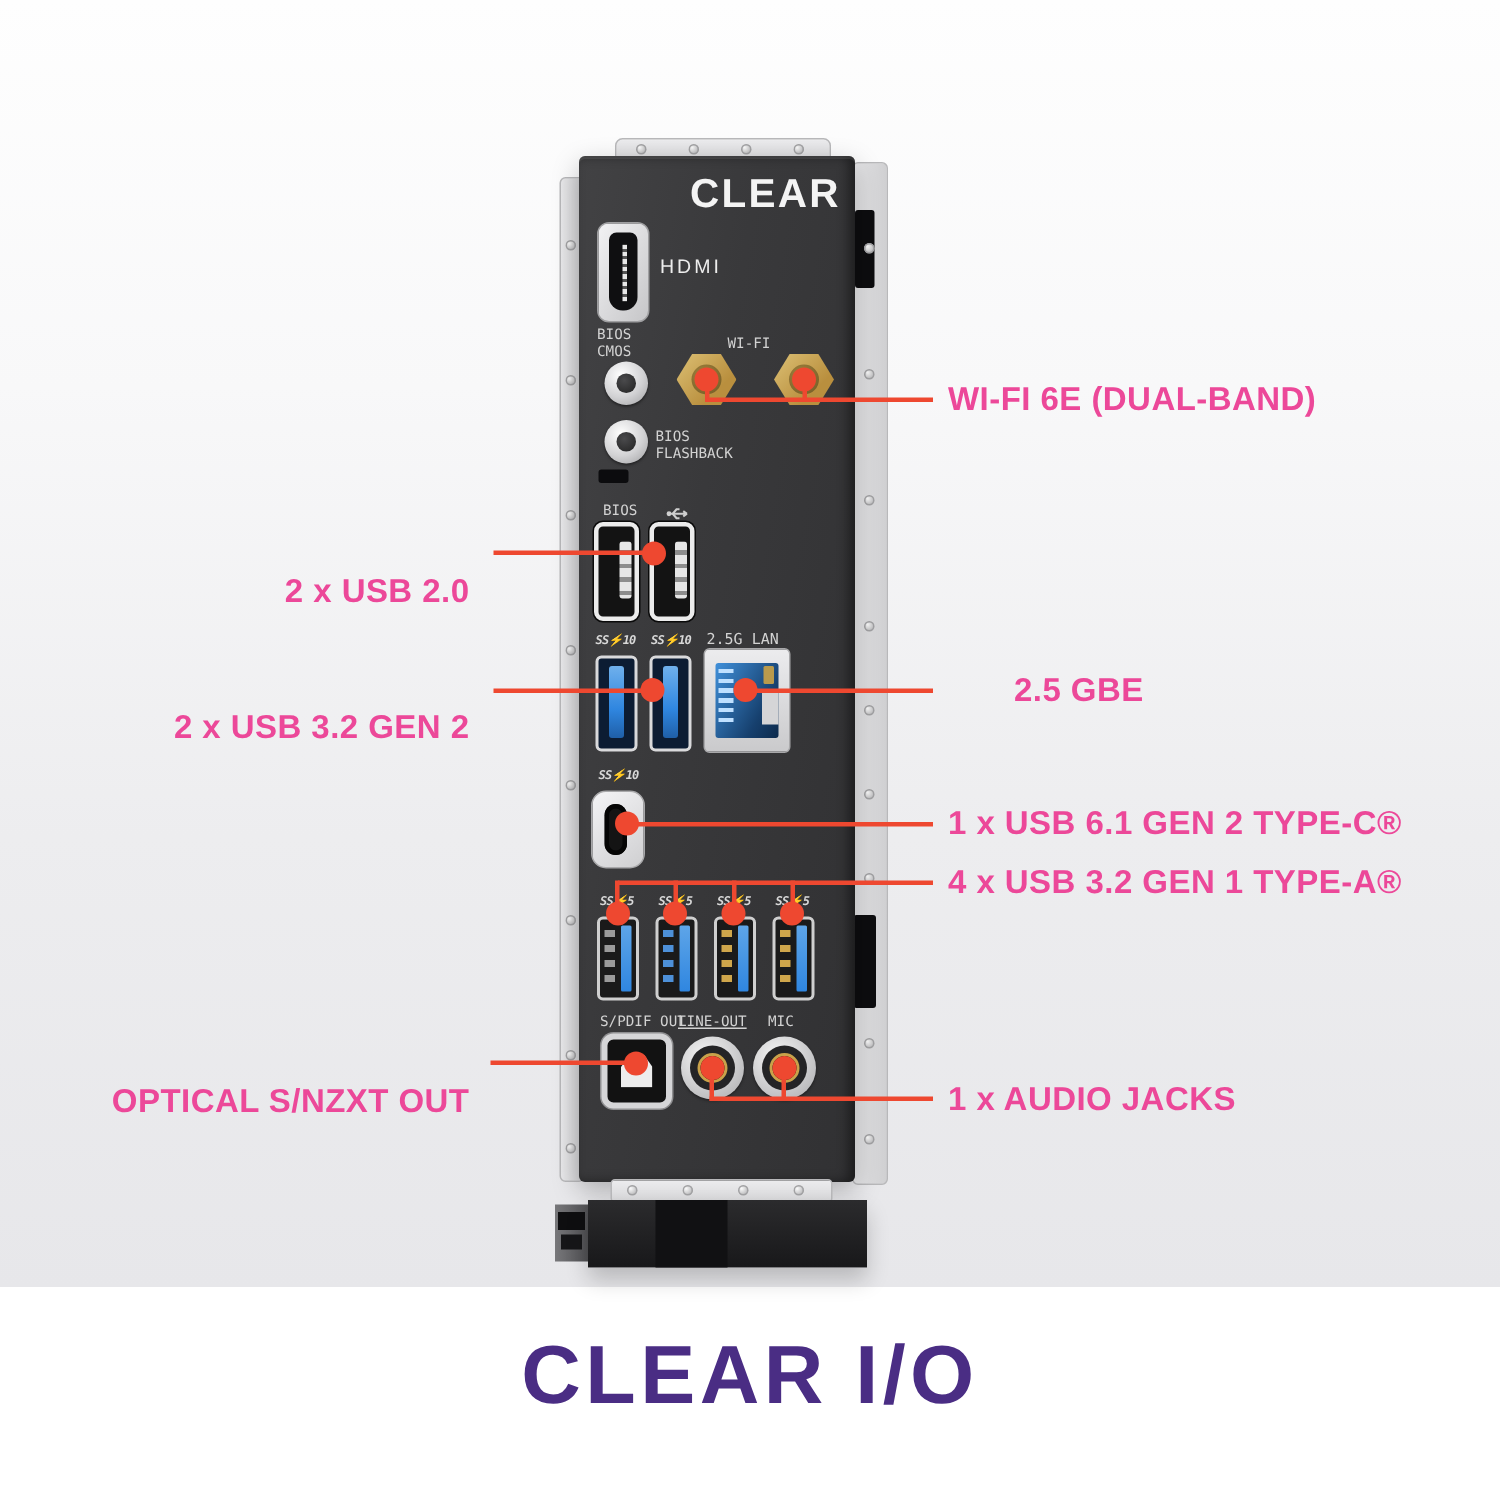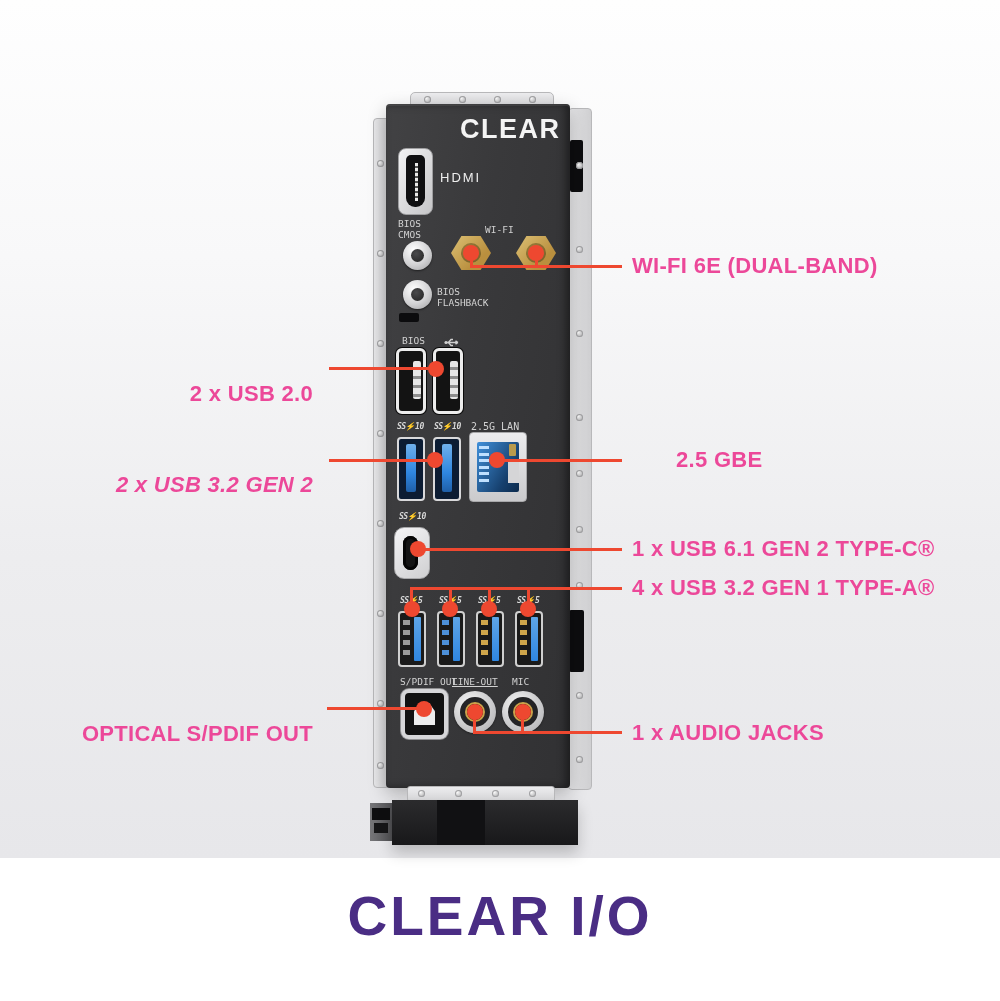--- a/index.html
+++ b/index.html
@@ -223,21 +223,21 @@
   <span class="dot" style="left:463px;top:245px;"></span>
   <span class="dot" style="left:528px;top:245px;"></span>
   <div class="co-label" style="left:632px;top:251px;">WI-FI 6E (DUAL-BAND)</div>
 
   <div class="hline" style="left:329px;top:367px;width:107px;"></div>
   <span class="dot" style="left:428px;top:361px;"></span>
   <div class="co-label co-right" style="right:687px;top:354px;">2 x USB 2.0</div>
 
   <div class="hline" style="left:329px;top:459px;width:106px;"></div>
   <span class="dot" style="left:427px;top:452px;"></span>
-  <div class="co-label co-right" style="right:687px;top:445px;font-style:italic;">2 x USB 3.2 GEN 2</div>
+  <div class="co-label co-right" style="right:687px;top:445px;">2 x USB 3.2 GEN 2</div>
 
   <div class="hline" style="left:497px;top:459px;width:125px;"></div>
   <span class="dot" style="left:489px;top:452px;"></span>
   <div class="co-label" style="left:632px;top:445px;margin-left:44px;">2.5 GBE</div>
 
   <div class="hline" style="left:418px;top:548px;width:204px;"></div>
   <span class="dot" style="left:410px;top:541px;"></span>
   <div class="co-label" style="left:632px;top:534px;">1 x USB 6.1 GEN 2 TYPE-C®</div>
 
   <div class="hline" style="left:412px;top:587px;width:210px;"></div>
@@ -246,21 +246,21 @@
   <div class="vline" style="left:488px;top:587px;height:22px;"></div>
   <div class="vline" style="left:527px;top:587px;height:22px;"></div>
   <span class="dot" style="left:404px;top:601px;"></span>
   <span class="dot" style="left:442px;top:601px;"></span>
   <span class="dot" style="left:481px;top:601px;"></span>
   <span class="dot" style="left:520px;top:601px;"></span>
   <div class="co-label" style="left:632px;top:573px;">4 x USB 3.2 GEN 1 TYPE-A®</div>
 
   <div class="hline" style="left:327px;top:707px;width:97px;"></div>
   <span class="dot" style="left:416px;top:701px;"></span>
-  <div class="co-label co-right" style="right:687px;top:694px;">OPTICAL S/PDIF OUT</div>
+  <div class="co-label co-right" style="right:687px;top:694px;">OPTICAL S/NZXT OUT</div>
 
   <div class="vline" style="left:473px;top:712px;height:22px;"></div>
   <div class="vline" style="left:521px;top:712px;height:22px;"></div>
   <div class="hline" style="left:473px;top:731px;width:149px;"></div>
   <span class="dot" style="left:467px;top:704px;"></span>
   <span class="dot" style="left:515px;top:704px;"></span>
   <div class="co-label" style="left:632px;top:718px;">1 x AUDIO JACKS</div>
 </div>
 
 <div class="footer-title">CLEAR I/O</div>

